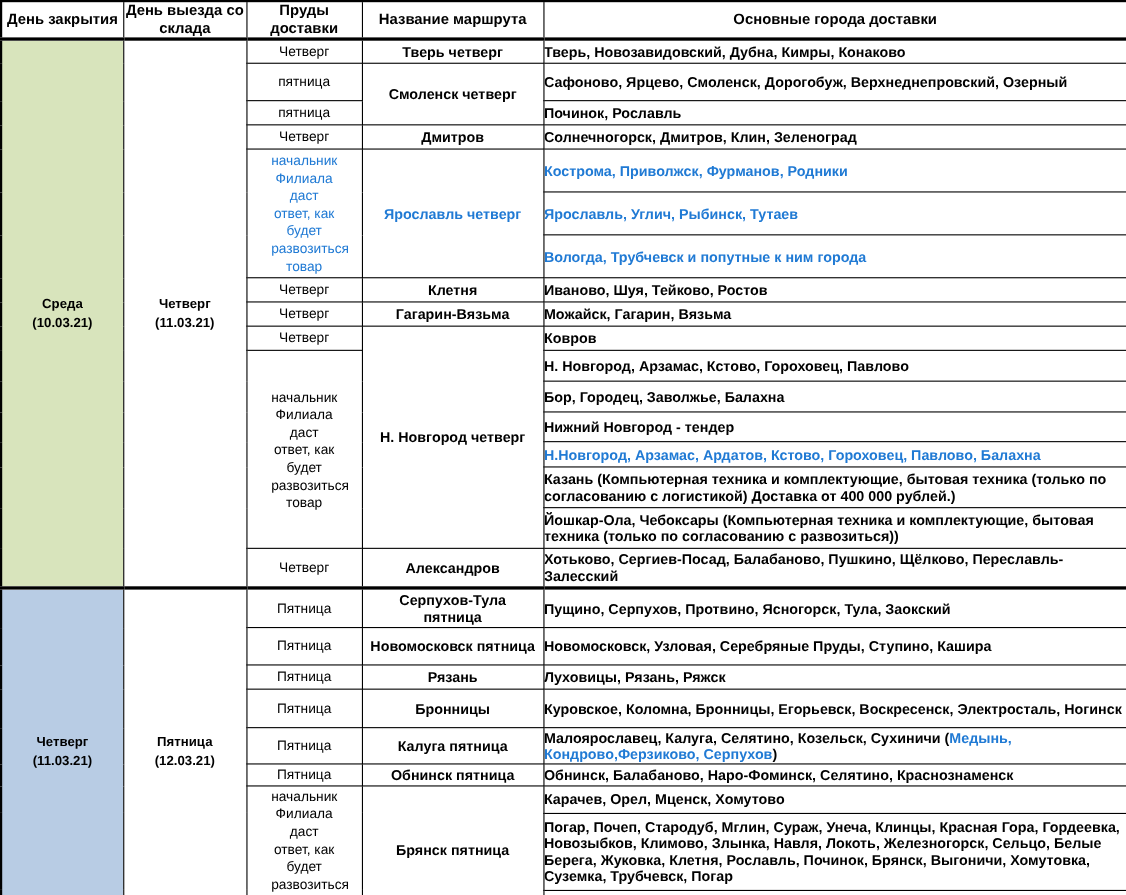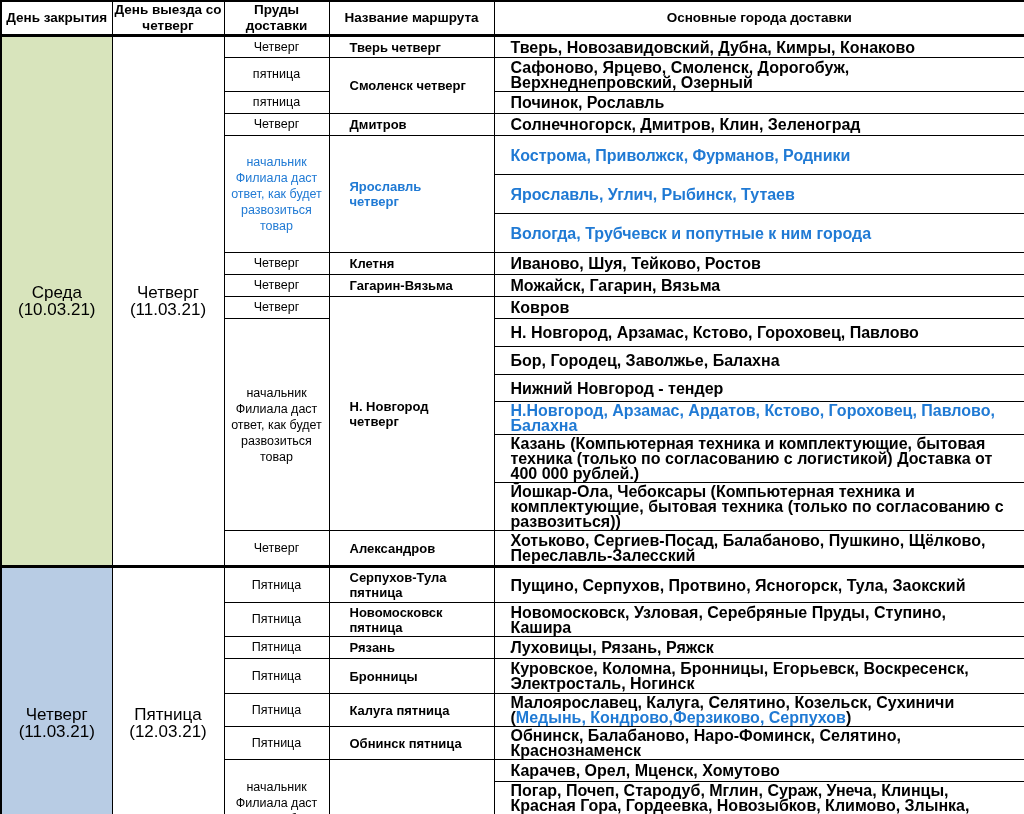--- a/index.html
+++ b/index.html
@@ -2,52 +2,52 @@
 <html><head>
 <meta charset="utf-8">
 <style>
   html,body{margin:0;padding:0;background:#fff;}
   .sheet{width:1024px;box-sizing:border-box;font-family:"Liberation Sans",sans-serif;color:#000;}
   table{border-collapse:collapse;table-layout:fixed;width:1024px;border:2px solid #000;}
   td{border:1px solid #000;overflow:hidden;vertical-align:middle;box-sizing:border-box;padding:0;}
   
   tr.hdr td{border-bottom:3px solid #000;font-weight:bold;font-size:13.5px;text-align:center;line-height:16px;background:#fff;}
   
-  td.gcell{font-weight:normal;font-size:17px;text-align:center;white-space:pre-line;line-height:17px;}
+  td.gcell{font-weight:bold;font-size:12px;text-align:center;white-space:pre-line;line-height:17px;}
   td.fill-green{background:#d8e4bc;}
   td.fill-blue{background:#b8cce4;}
   
   td.day{font-size:12.5px;font-weight:normal;text-align:center;line-height:15px;padding:1px 3px;}
   
-  td.note{font-size:12.5px;font-weight:normal;text-align:center;line-height:16px;padding:1px 6px;}
+  td.note{font-size:12.5px;font-weight:normal;text-align:center;line-height:16px;padding:1px 22px;}
   
-  td.route{font-size:13px;font-weight:bold;text-align:left;line-height:15px;padding:1px 20px;}
+  td.route{font-size:13px;font-weight:bold;text-align:center;line-height:15px;padding:1px 7px;}
   
-  td.cities{font-size:16px;font-weight:bold;text-align:left;line-height:15px;padding:1px 16px;}
+  td.cities{font-size:13px;font-weight:bold;text-align:left;line-height:15px;padding:1px 0;}
   .blue{color:#207ad4;}
   tr.gend td{border-bottom:3px solid #000;}
   td.bb3{border-bottom:3px solid #000;}
 </style>
 </head>
 <body>
 
 <div class="sheet">
 <table>
   <colgroup>
     <col style="width:111px">
         <col style="width:112px">
         <col style="width:105px">
         <col style="width:165px">
         <col style="width:531px">
   </colgroup>
 
   <tbody>
         <tr class="hdr" style="height:33px">
     <td>День закрытия</td>
-    <td>День выезда со четверг</td>
+    <td>День выезда со склада</td>
     <td>Пруды доставки</td>
     <td>Название маршрута</td>
     <td>Основные города доставки</td>
   </tr>
 
   <tr style="height:22px">
     <td class="gcell fill-green bb3" rowspan="17">Среда
 (10.03.21)</td>
     <td class="gcell bb3" rowspan="17">Четверг
 (11.03.21)</td>

